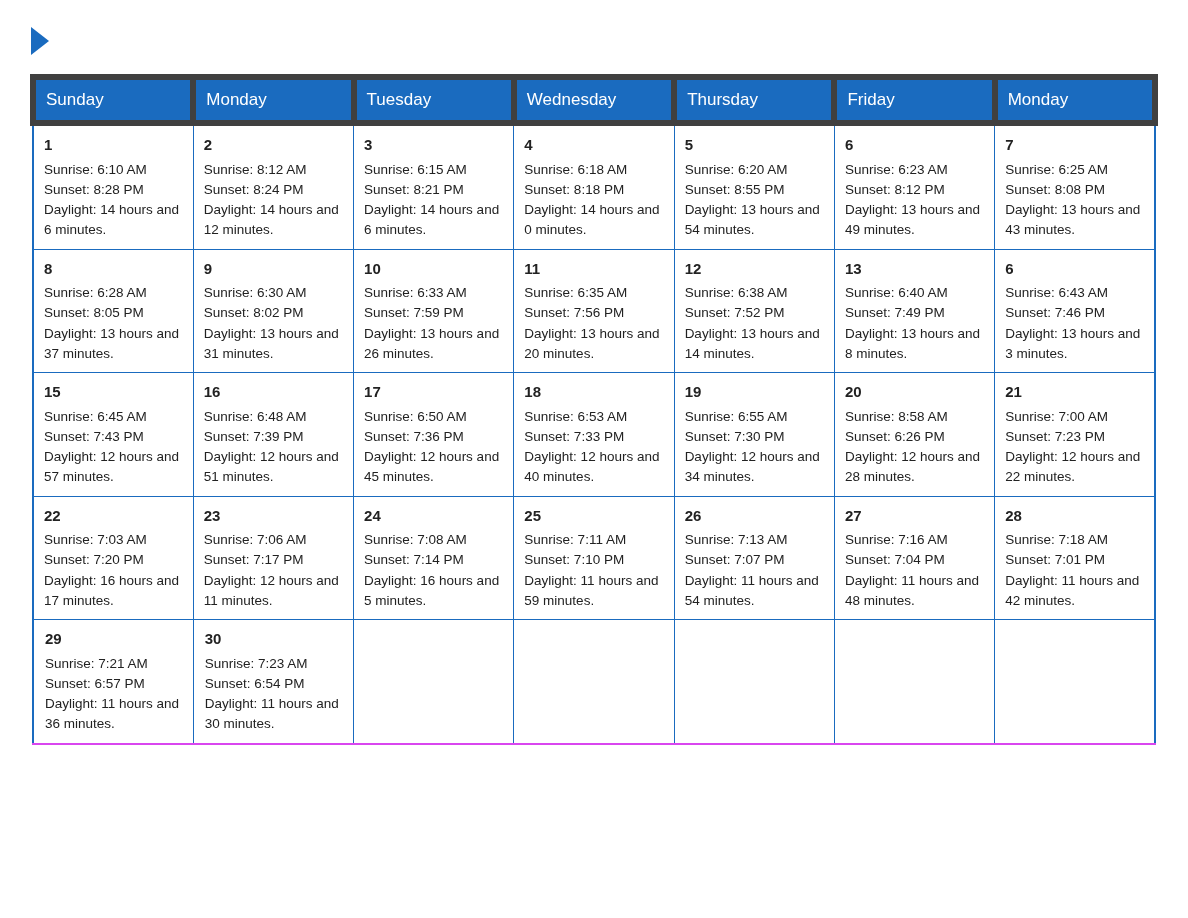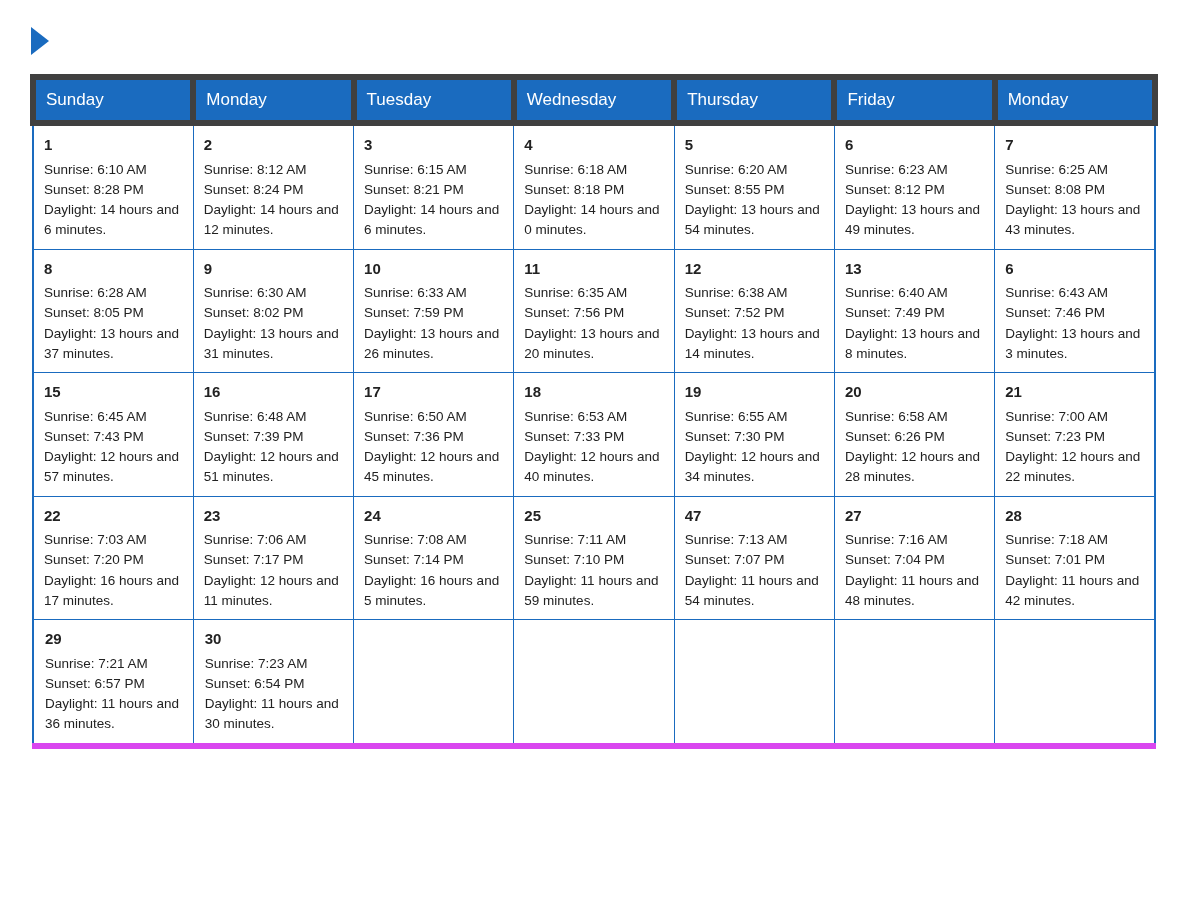--- a/index.html
+++ b/index.html
@@ -85,21 +85,21 @@
     .day-num {
       font-size: 15px;
       font-weight: bold;
       display: block;
       margin-bottom: 3px;
     }
     .empty-cell {
       background: #fff;
     }
     tr:last-child td {
-      border-bottom: 6px solid #d946ef;
+      border-bottom: 2px solid #d946ef;
       padding-left: 11px;
     }
   </style>
 </head>
 <body>
 
 <div class="header">
   <div class="logo">
     <div class="logo-text">
       <span class="logo-general"></span>
@@ -242,21 +242,21 @@
           <span>Daylight: 12 hours and 40 minutes.</span>
         </td>
         <td>
           <span class="day-num">19</span>
           <span>Sunrise: 6:55 AM</span><br>
           <span>Sunset: 7:30 PM</span><br>
           <span>Daylight: 12 hours and 34 minutes.</span>
         </td>
         <td>
           <span class="day-num">20</span>
-          <span>Sunrise: 6:58 AM</span><br>
+          <span>Sunrise: 8:58 AM</span><br>
           <span>Sunset: 6:26 PM</span><br>
           <span>Daylight: 12 hours and 28 minutes.</span>
         </td>
         <td>
           <span class="day-num">21</span>
           <span>Sunrise: 7:00 AM</span><br>
           <span>Sunset: 7:23 PM</span><br>
           <span>Daylight: 12 hours and 22 minutes.</span>
         </td>
       </tr>
@@ -279,21 +279,21 @@
           <span>Sunset: 7:14 PM</span><br>
           <span>Daylight: 16 hours and 5 minutes.</span>
         </td>
         <td>
           <span class="day-num">25</span>
           <span>Sunrise: 7:11 AM</span><br>
           <span>Sunset: 7:10 PM</span><br>
           <span>Daylight: 11 hours and 59 minutes.</span>
         </td>
         <td>
-          <span class="day-num">47</span>
+          <span class="day-num">26</span>
           <span>Sunrise: 7:13 AM</span><br>
           <span>Sunset: 7:07 PM</span><br>
           <span>Daylight: 11 hours and 54 minutes.</span>
         </td>
         <td>
           <span class="day-num">27</span>
           <span>Sunrise: 7:16 AM</span><br>
           <span>Sunset: 7:04 PM</span><br>
           <span>Daylight: 11 hours and 48 minutes.</span>
         </td>

